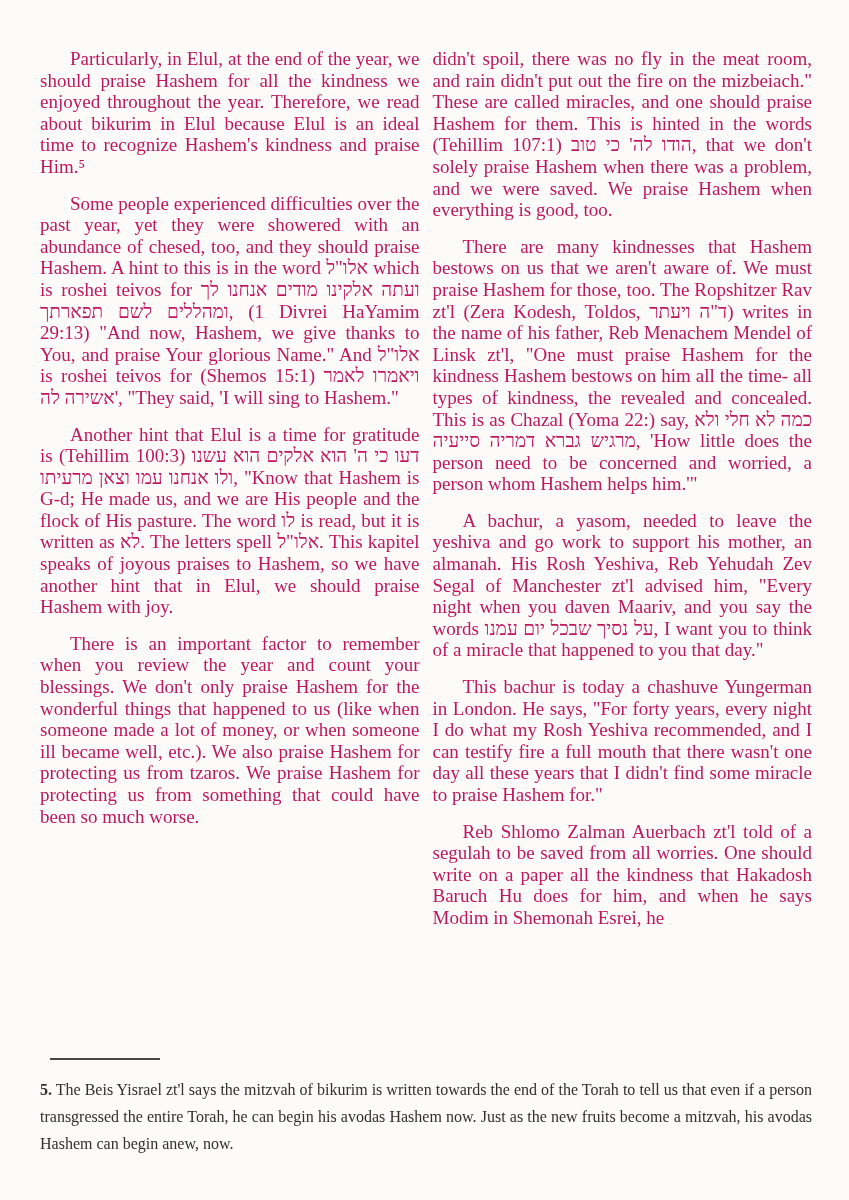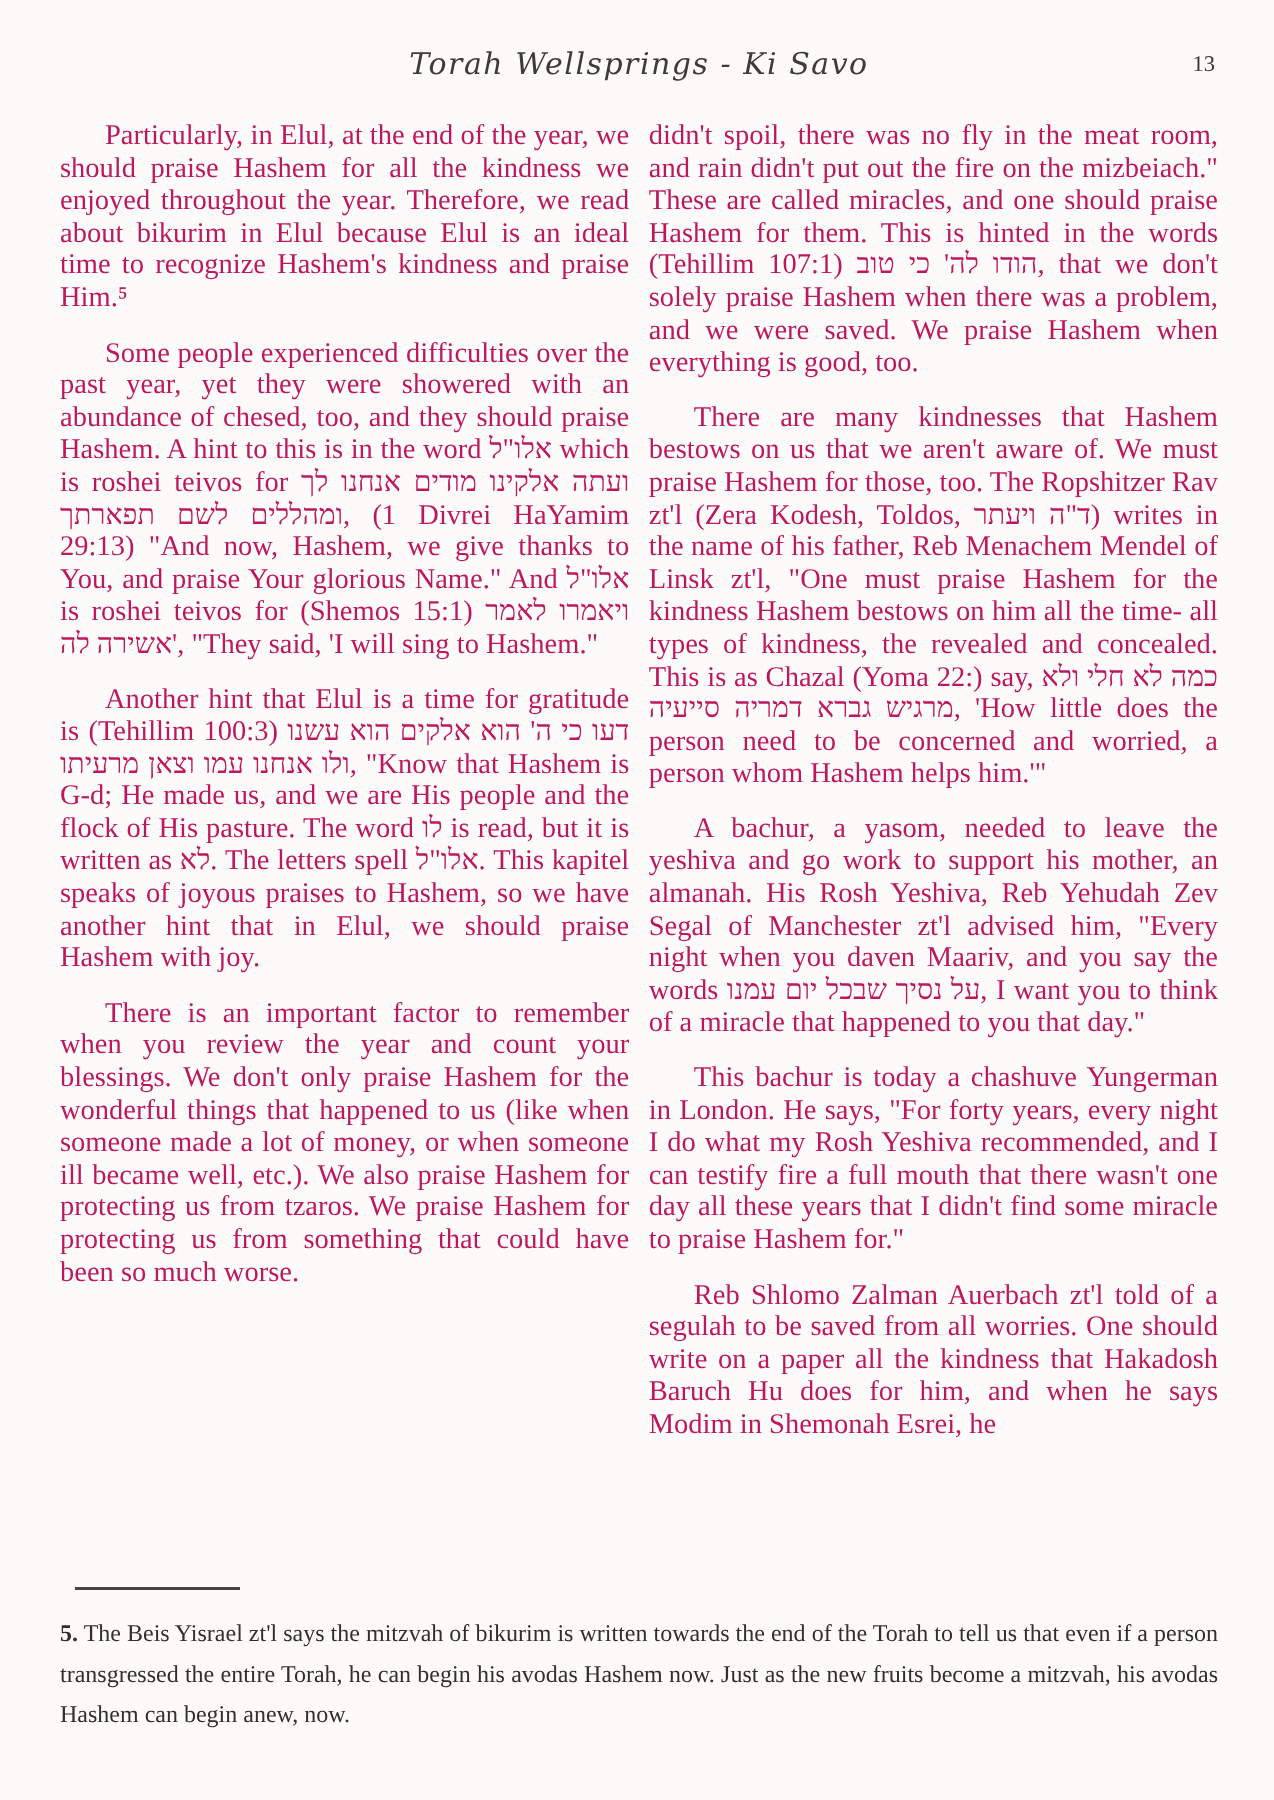--- a/index.html
+++ b/index.html
@@ -77,24 +77,20 @@
   }
   .footnote b {
     font-weight: bold;
   }
 </style>
 </head>
 <body>
 
 <div class="page">
 
-  <div class="header">
-    <div class="title">Torah Wellsprings - Ki Savo</div>
-    <div class="pagenum">13</div>
-  </div>
 
   <div class="columns">
     <div class="col">
       <p class="para">Particularly, in Elul, at the end of the year, we should praise Hashem for all the kindness we enjoyed throughout the year. Therefore, we read about bikurim in Elul because Elul is an ideal time to recognize Hashem's kindness and praise Him.⁵</p>
       <p class="para">Some people experienced difficulties over the past year, yet they were showered with an abundance of chesed, too, and they should praise Hashem. A hint to this is in the word אלו"ל which is roshei teivos for ועתה אלקינו מודים אנחנו לך ומהללים לשם תפארתך, (1 Divrei HaYamim 29:13) "And now, Hashem, we give thanks to You, and praise Your glorious Name." And אלו"ל is roshei teivos for (Shemos 15:1) ויאמרו לאמר אשירה לה', "They said, 'I will sing to Hashem."</p>
       <p class="para">Another hint that Elul is a time for gratitude is (Tehillim 100:3) דעו כי ה' הוא אלקים הוא עשנו ולו אנחנו עמו וצאן מרעיתו, "Know that Hashem is G-d; He made us, and we are His people and the flock of His pasture. The word לו is read, but it is written as לא. The letters spell אלו"ל. This kapitel speaks of joyous praises to Hashem, so we have another hint that in Elul, we should praise Hashem with joy.</p>
       <p class="para">There is an important factor to remember when you review the year and count your blessings. We don't only praise Hashem for the wonderful things that happened to us (like when someone made a lot of money, or when someone ill became well, etc.). We also praise Hashem for protecting us from tzaros. We praise Hashem for protecting us from something that could have been so much worse.</p>
     </div>
     <div class="col">
       <p class="para no-indent">didn't spoil, there was no fly in the meat room, and rain didn't put out the fire on the mizbeiach." These are called miracles, and one should praise Hashem for them. This is hinted in the words (Tehillim 107:1) הודו לה' כי טוב, that we don't solely praise Hashem when there was a problem, and we were saved. We praise Hashem when everything is good, too.</p>

